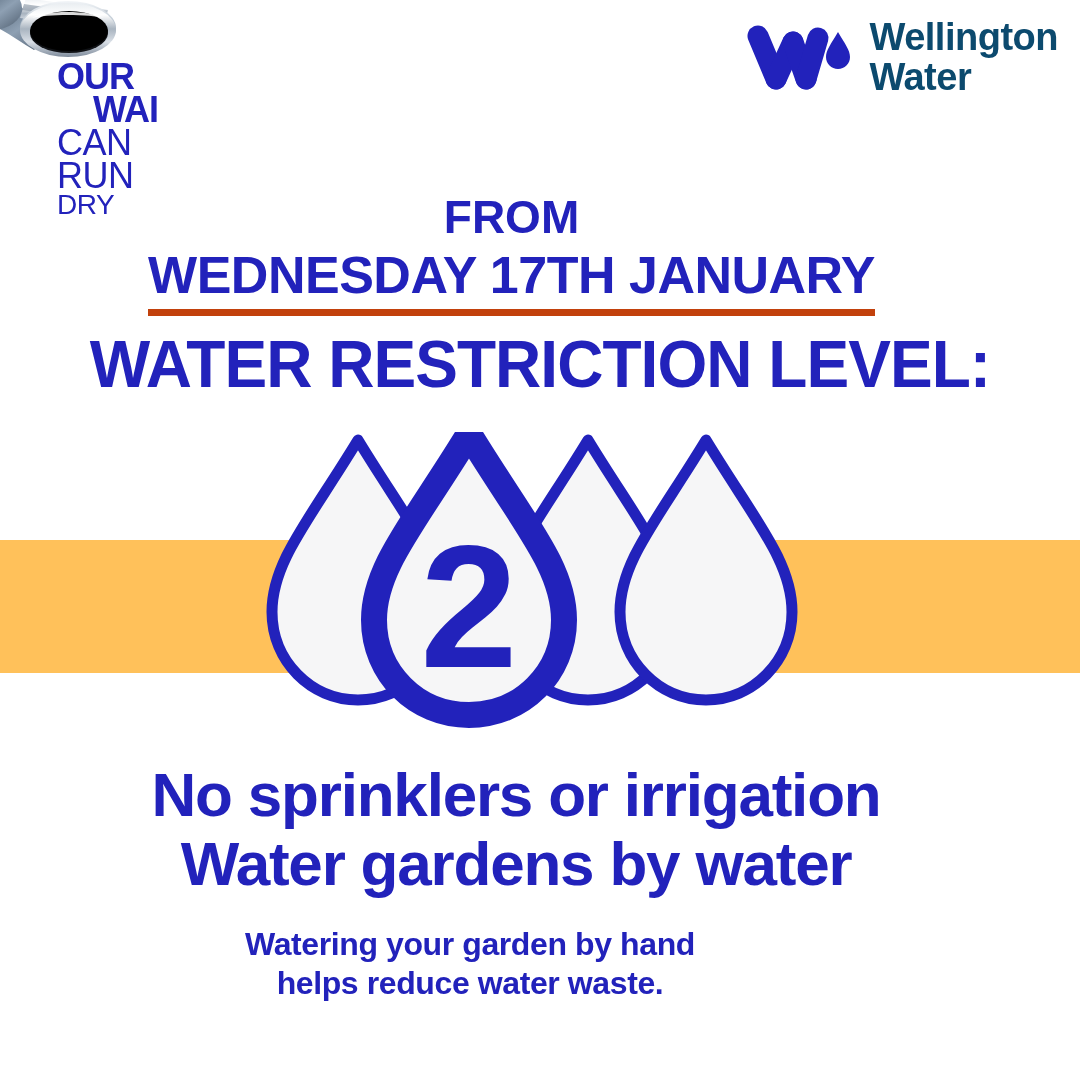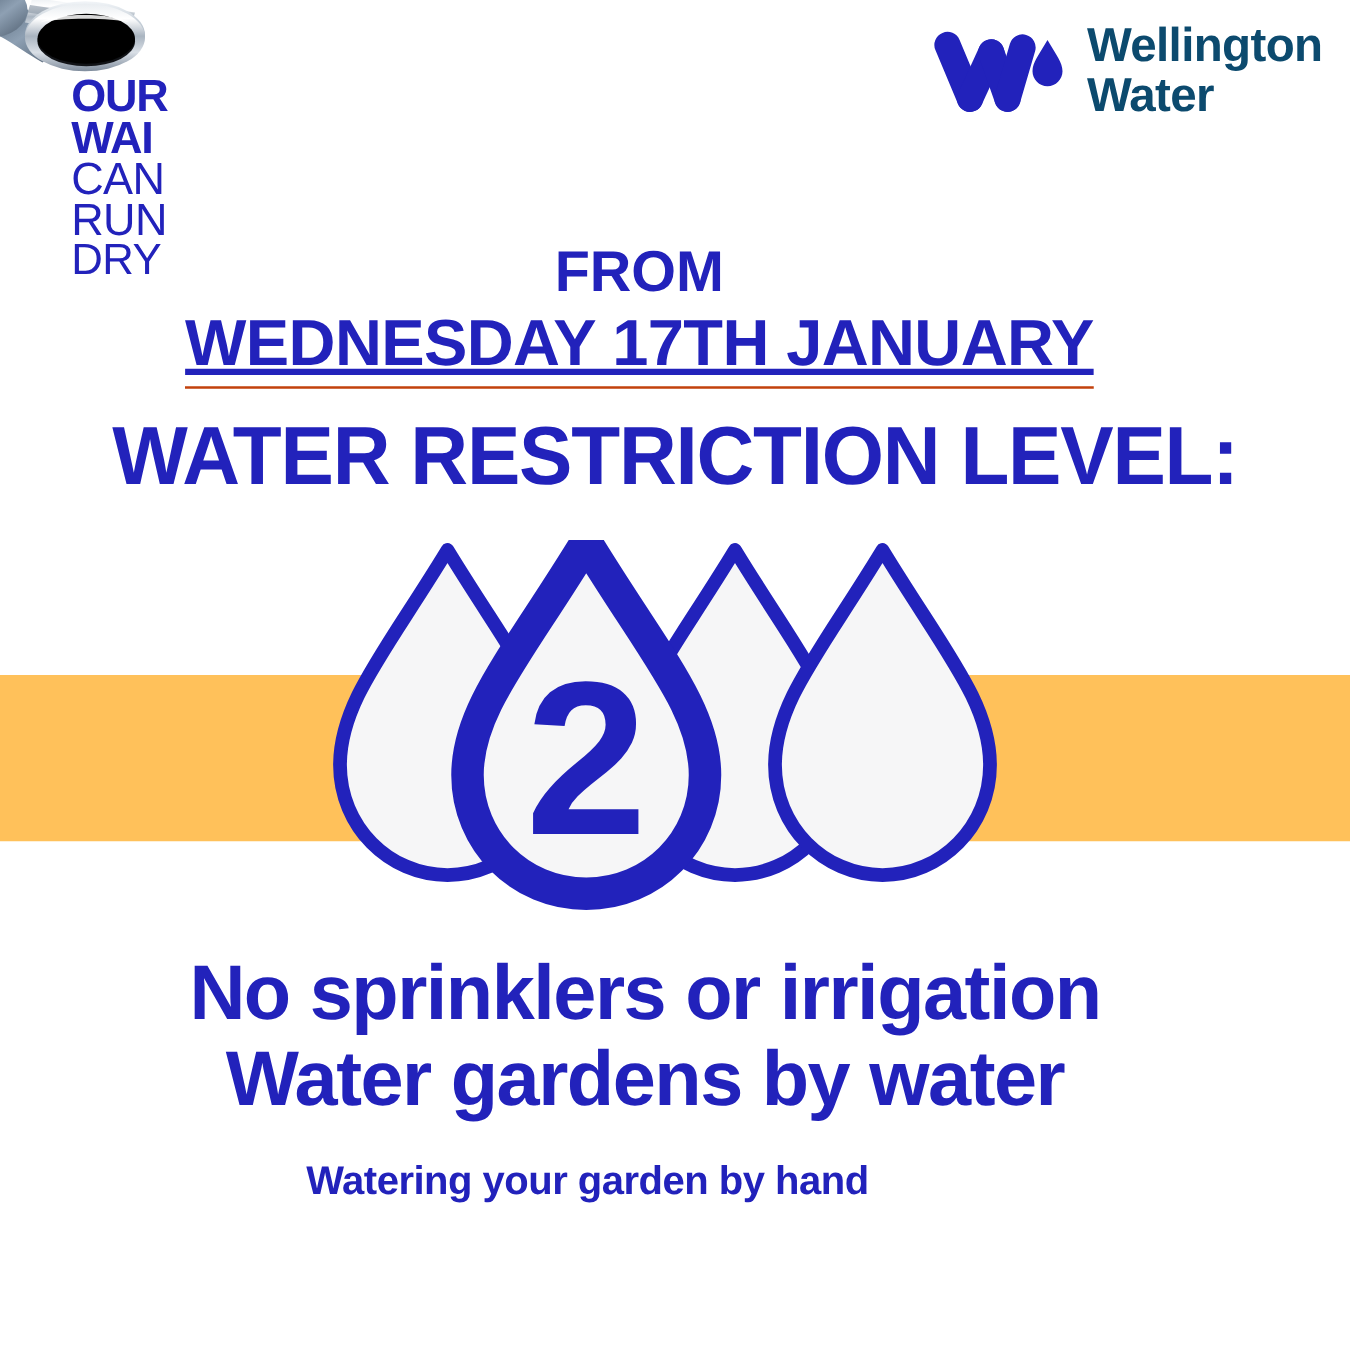--- a/index.html
+++ b/index.html
@@ -46,24 +46,24 @@
     top: 60px;
     z-index: 5;
     line-height: 0.92;
     color: #2222BB;
     text-align: left;
     font-family: Liberation Sans, sans-serif;
     letter-spacing: -0.5px;
   }
   .campaign div { display: block; }
   .c-our  { font-size: 36px; font-weight: 900; letter-spacing: -1px;}
-  .c-wai  { font-size: 36px; font-weight: 800; letter-spacing: -1px;}
+  .c-wai  { font-size: 36px; font-weight: 800; letter-spacing: -1px; margin-left: 36px;}
   .c-can  { font-size: 36px; font-weight: 500; letter-spacing: -0.5px;}
   .c-run  { font-size: 36px; font-weight: 400; letter-spacing: -0.5px;}
-  .c-dry  { font-size: 35px; font-weight: 300; letter-spacing: -0.5px;}
+  .c-dry  { font-size: 28px; font-weight: 300; letter-spacing: -0.5px;}
 
   
   .ww-logo {
     position: absolute;
     right: 22px;
     top: 18px;
     z-index: 5;
     display: flex;
     align-items: center;
     gap: 18px;
@@ -96,23 +96,22 @@
     line-height: 1.06;
   }
   .date-line {
     font-size: 52px;
     letter-spacing: -0.5px;
     line-height: 1.12;
     margin-top: 4px;
   }
   .date-line span.u {
     display: inline-block;
-    border-bottom: 2px solid #c2410c;
+    border-bottom: 7px solid #c2410c;
     padding-bottom: 5px;
-    text-decoration: underline;
   }
 
   .level-title {
     position: absolute;
     left: 0;
     top: 330px;
     width: 1080px;
     text-align: center;
     z-index: 5;
     color: #2222BB;
@@ -268,15 +267,16 @@
     </svg>
   </div>
 
   <div class="message">
     <span class="m-line">No sprinklers or irrigation</span>
     <span class="m-line">Water gardens by water</span>
   </div>
 
   <div class="subtext">
     <span class="s-line">Watering your garden by hand</span>
+    <span class="s-line">helps reduce water waste.</span>
   </div>
 
 </div>
 
 </body></html>

